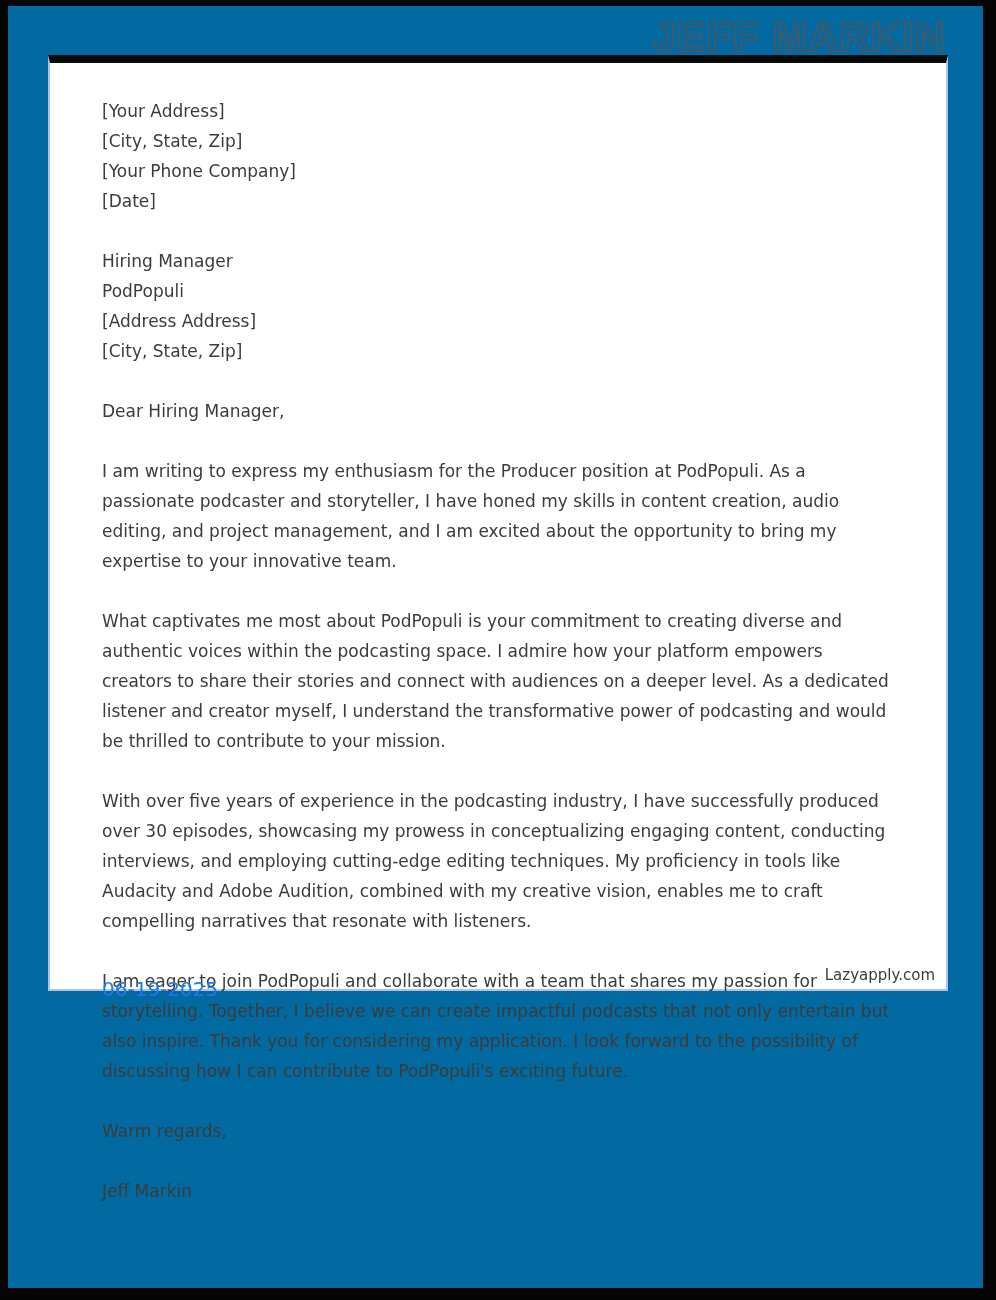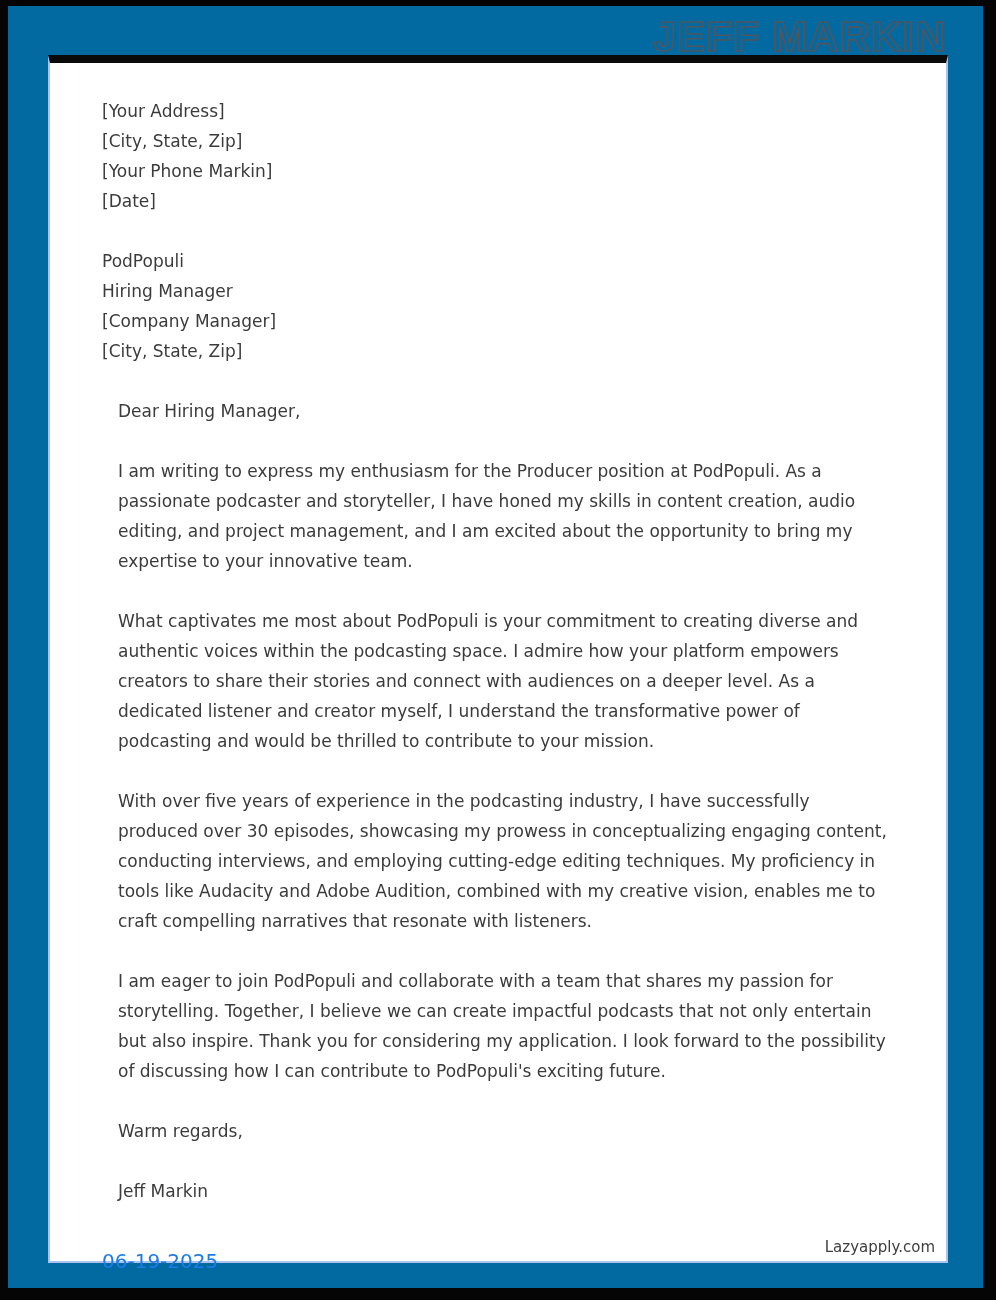--- a/index.html
+++ b/index.html
@@ -22,34 +22,34 @@
     top: 2px;
     right: 33px;
     width: 430px;
     height: 52px;
   }
   .page {
     position: absolute;
     left: 40px;
     top: 49px;
     width: 900px;
-    height: 1208px;
+    height: 936px;
     box-sizing: border-box;
     background: #ffffff;
     border: 2px solid #abc4ef;
     border-top: 8px solid #0a0a0a;
     padding: 33px 52px 0 52px;
   }
   .page, .page p, .page .line {
     color: #3b3b3b;
     font-size: 17px;
     line-height: 30px;
   }
   .block { margin: 0 0 30px 0; }
-  .page p { margin: 0 0 30px 16px; }
+  .page p { margin: 0 0 30px 0; }
   p.signature { margin-bottom: 0; }
   .date {
     position: absolute;
     left: 52px;
     bottom: -12px;
     color: #1e7be6;
     font-size: 20px;
     line-height: 24px;
   }
   .watermark {
@@ -68,28 +68,28 @@
 
   <svg class="header-name" viewBox="0 0 430 52">
     <text x="426" y="43" text-anchor="end" font-family="Liberation Sans, sans-serif" font-size="42" font-weight="bold" letter-spacing="1" fill="none" stroke="#51565e" stroke-width="1.7">JEFF MARKIN</text>
   </svg>
 
   <div class="page">
 
     <div class="block">
       <div class="line">[Your Address]</div>
       <div class="line">[City, State, Zip]</div>
-      <div class="line">[Your Phone Markin]</div>
+      <div class="line">[Your Phone Company]</div>
       <div class="line">[Date]</div>
     </div>
 
     <div class="block">
+      <div class="line">Hiring Manager</div>
       <div class="line">PodPopuli</div>
-      <div class="line">Hiring Manager</div>
-      <div class="line">[Company Manager]</div>
+      <div class="line">[Address Address]</div>
       <div class="line">[City, State, Zip]</div>
     </div>
 
     <p class="salutation">Dear Hiring Manager,</p>
 
     <p>I am writing to express my enthusiasm for the Producer position at PodPopuli. As a passionate podcaster and storyteller, I have honed my skills in content creation, audio editing, and project management, and I am excited about the opportunity to bring my expertise to your innovative team.</p>
     <p>What captivates me most about PodPopuli is your commitment to creating diverse and authentic voices within the podcasting space. I admire how your platform empowers creators to share their stories and connect with audiences on a deeper level. As a dedicated listener and creator myself, I understand the transformative power of podcasting and would be thrilled to contribute to your mission.</p>
     <p>With over five years of experience in the podcasting industry, I have successfully produced over 30 episodes, showcasing my prowess in conceptualizing engaging content, conducting interviews, and employing cutting-edge editing techniques. My proficiency in tools like Audacity and Adobe Audition, combined with my creative vision, enables me to craft compelling narratives that resonate with listeners.</p>
     <p>I am eager to join PodPopuli and collaborate with a team that shares my passion for storytelling. Together, I believe we can create impactful podcasts that not only entertain but also inspire. Thank you for considering my application. I look forward to the possibility of discussing how I can contribute to PodPopuli's exciting future.</p>
 

